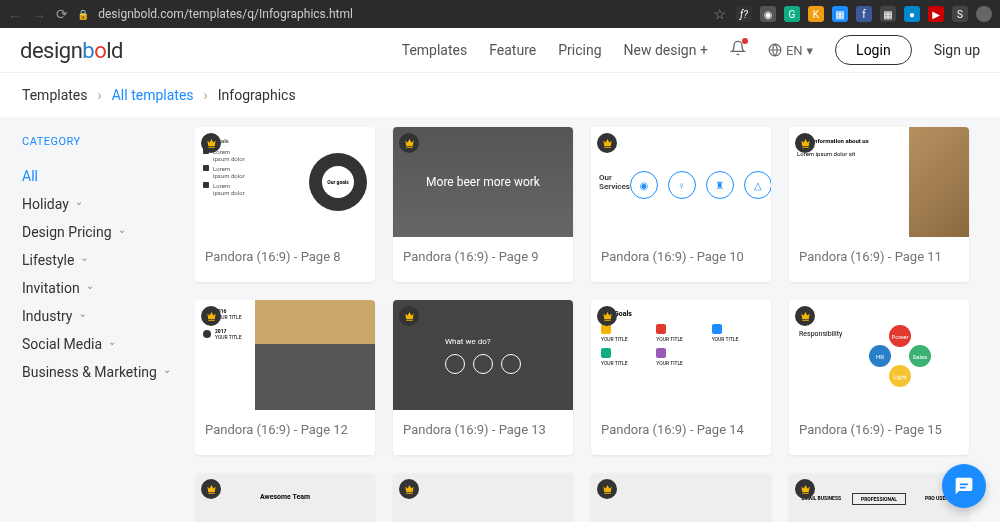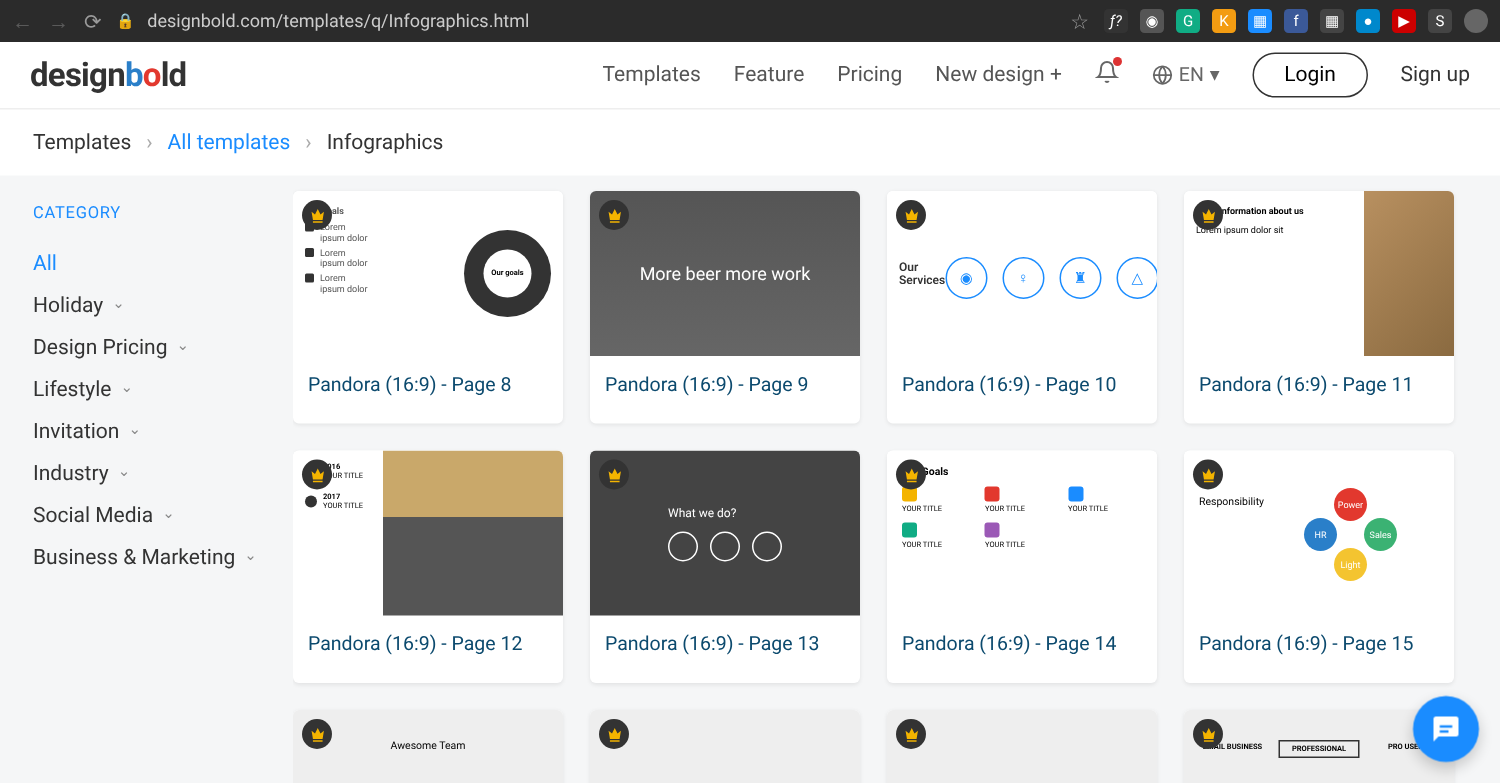--- a/index.html
+++ b/index.html
@@ -5,21 +5,21 @@
 * { margin:0; padding:0; box-sizing:border-box; font-family:-apple-system,BlinkMacSystemFont,"Segoe UI",Roboto,sans-serif; }
 body { background:#f5f6f7; width:1000px; height:522px; overflow:hidden; }
 .browser-bar { background:#2b2b2b; height:28px; display:flex; align-items:center; padding:0 8px; gap:10px; }
 .browser-bar .nav-ico { color:#9a9a9a; font-size:14px; cursor:pointer; }
 .browser-bar .nav-ico.dim { color:#5a5a5a; }
 .url-area { display:flex; align-items:center; gap:8px; flex:1; color:#ccc; font-size:12px; }
 .lock { color:#ccc; font-size:10px; }
 .ext-icons { display:flex; gap:8px; align-items:center; }
 .ext { width:16px; height:16px; border-radius:3px; display:flex; align-items:center; justify-content:center; font-size:10px; color:#fff; }
 .header { background:#fff; height:44px; display:flex; align-items:center; padding:0 20px; justify-content:space-between; }
-.logo { font-size:22px; font-weight:700; letter-spacing:-0.5px; }
+.logo { font-size:22px; font-weight:400; letter-spacing:-0.5px; }
 .nav { display:flex; align-items:center; gap:22px; }
 .nav a { color:#555; font-size:14px; text-decoration:none; cursor:pointer; }
 .bell { position:relative; color:#666; }
 .bell::after { content:''; width:6px; height:6px; background:#d33; border-radius:50%; position:absolute; top:-2px; right:-2px; }
 .lang { color:#666; font-size:13px; display:flex; gap:4px; align-items:center;}
 .login-btn { border:1.5px solid #333; border-radius:18px; padding:6px 20px; font-size:14px; cursor:pointer; background:#fff;text-align:center; }
 .signup { font-size:14px; color:#333; cursor:pointer; }
 .breadcrumb { background:#fff; padding:14px 22px; display:flex; gap:10px; font-size:14px; border-top:1px solid #eee; }
 .breadcrumb a { color:#333; text-decoration:none; cursor:pointer;}
 .breadcrumb .active { color:#1a8cff; }
@@ -28,21 +28,21 @@
 .sidebar { width:195px; padding:18px 22px; }
 .sidebar h4 { color:#1a8cff; font-size:11px; font-weight:400; letter-spacing:0.5px; margin-bottom:14px; }
 .sidebar li { list-style:none; font-size:14px; color:#333; padding:6px 0; cursor:pointer; display:flex; align-items:flex-start; gap:6px;}
 .sidebar li.sel { color:#1a8cff; }
 .sidebar li .chev { font-size:10px; color:#888; }
 .content { flex:1; padding:10px 0 0 0; display:flex; flex-wrap:wrap; gap:18px; overflow-y:auto; height:450px;}
 .card { width:180px; background:#fff; border-radius:4px; box-shadow:0 1px 3px rgba(0,0,0,0.08); overflow:hidden;}
 .thumb { width:100%; height:110px; background:#eee; position:relative; }
 .badge { position:absolute; top:6px; left:6px; width:20px; height:20px; background:#333; border-radius:50%; display:flex; align-items:center; justify-content:center; }
 .badge svg { width:11px; height:11px; }
-.card .title { padding:12px 10px 18px; font-size:13px; color:#0c4a6e; }
+.card .title { padding:12px 10px 18px; font-size:13px; color:#737373; }
 .thumb.p8 { background:#fff; }
 .thumb.p9 { background:linear-gradient(#555,#666); display:flex; align-items:center; justify-content:flex-start; color:#fff; font-size:12px;}
 .thumb.p10 { background:#fff; display:flex; flex-direction:row; align-items:center; padding:8px;}
 .thumb.p11 { background:#fff; }
 .thumb.p12 { background:#fff; display:flex; }
 .thumb.p13 { background:#444; display:flex; align-items:center; justify-content:center; color:#fff; font-size:8px;}
 .thumb.p14 { background:#fff; padding:10px;}
 .thumb.p15 { background:#fff; display:flex; align-items:center; justify-content:center; gap:4px;}
 .mini-circle { width:28px; height:28px; border:1.5px solid #1a8cff; border-radius:50%; display:flex; align-items:center; justify-content:center; font-size:10px; color:#1a8cff;}
 .p10-row { display:flex; gap:10px; margin-top:6px;}
@@ -321,21 +321,21 @@
         </div>
         <div class="title">Pandora (16:9) - Page 15</div>
       </div>
       <div class="card">
         <div class="thumb pX">
           <div class="badge">
             <svg viewBox="0 0 24 24" fill="#f4b400">
               <path d="M5 20h14v2H5zm0-2h14l2-12-5 4-4-8-4 8-5-4z"></path>
             </svg>
           </div>
-          <div style="padding:20px;font-size:7px;font-weight:400;text-align:center">Awesome Team</div>
+          <div style="padding:20px;font-size:7px;font-weight:700;text-align:center">Awesome Team</div>
         </div>
       </div>
       <div class="card">
         <div class="thumb pY">
           <div class="badge">
             <svg viewBox="0 0 24 24" fill="#f4b400">
               <path d="M5 20h14v2H5zm0-2h14l2-12-5 4-4-8-4 8-5-4z"></path>
             </svg>
           </div>
         </div>

